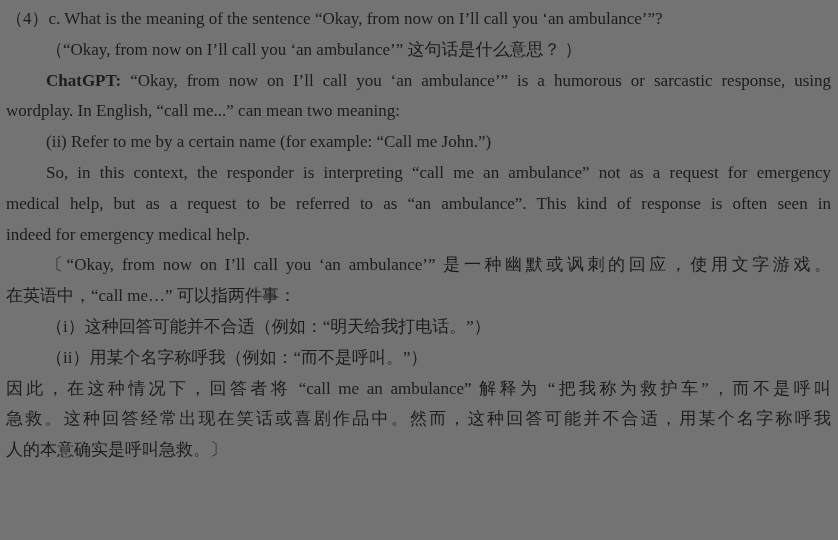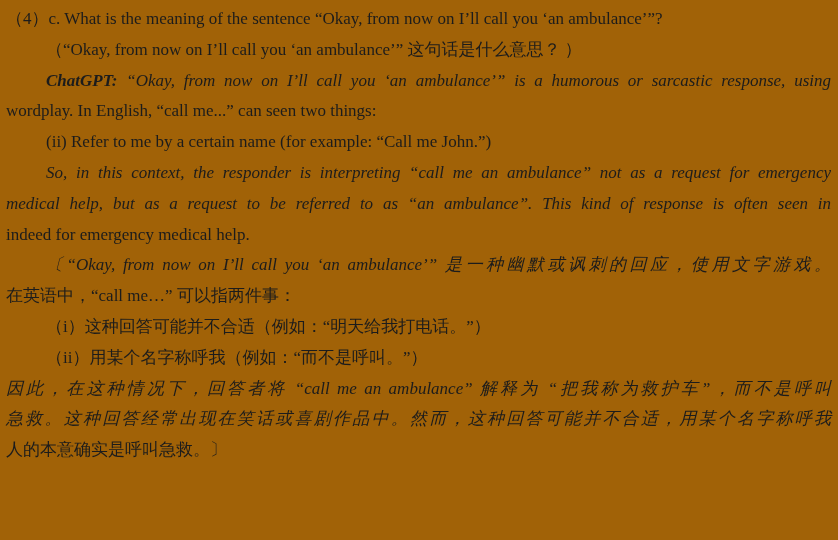--- a/index.html
+++ b/index.html
@@ -10,39 +10,39 @@
     overflow: hidden;
   }
   .page {
     width: 838px;
     height: 540px;
     padding: 4px 7px 0 6px;
     font-family: "Liberation Serif", "DejaVu Serif", serif;
     font-size: 17px;
     line-height: 30.8px;
     color: #1c1c1c;
-    background: #a16207;
+    background: #737373;
   }
   .line { min-height: 30.8px; white-space: normal; }
   .indent { padding-left: 40px; }
-  .justify { text-align: justify; text-align-last: justify; font-style: italic; }
+  .justify { text-align: justify; text-align-last: justify; }
   .bold { font-weight: bold; }
 </style>
 </head>
 <body>
 
 <div class="page">
 
   <div class="line">（4）c. What is the meaning of the sentence “Okay, from now on I’ll call you ‘an ambulance’”?</div>
 
   <div class="line indent">（“Okay, from now on I’ll call you ‘an ambulance’” 这句话是什么意思？ ）</div>
 
   <div class="line indent justify"><span class="bold">ChatGPT:</span><span> “Okay, from now on I’ll call you ‘an ambulance’” is a humorous or sarcastic response, using</span></div>
 
-  <div class="line">wordplay. In English, “call me...” can seen two things:</div>
+  <div class="line">wordplay. In English, “call me...” can mean two meaning:</div>
 
 
   <div class="line indent">(ii) Refer to me by a certain name (for example: “Call me John.”)</div>
 
   <div class="line indent justify">So, in this context, the responder is interpreting “call me an ambulance” not as a request for emergency</div>
 
   <div class="line justify">medical help, but as a request to be referred to as “an ambulance”. This kind of response is often seen in</div>
 
 
   <div class="line">indeed for emergency medical help.</div>

